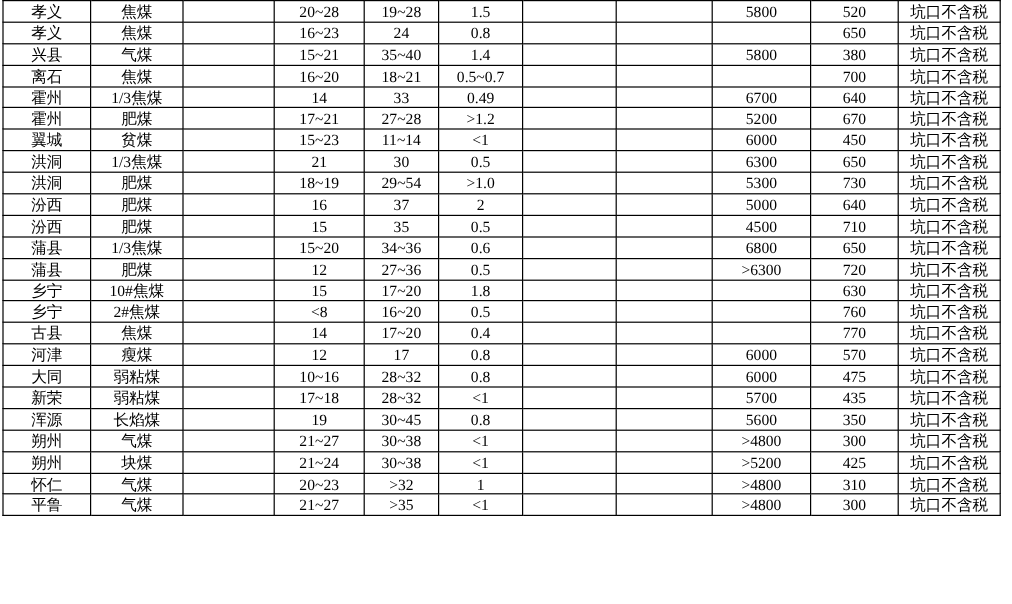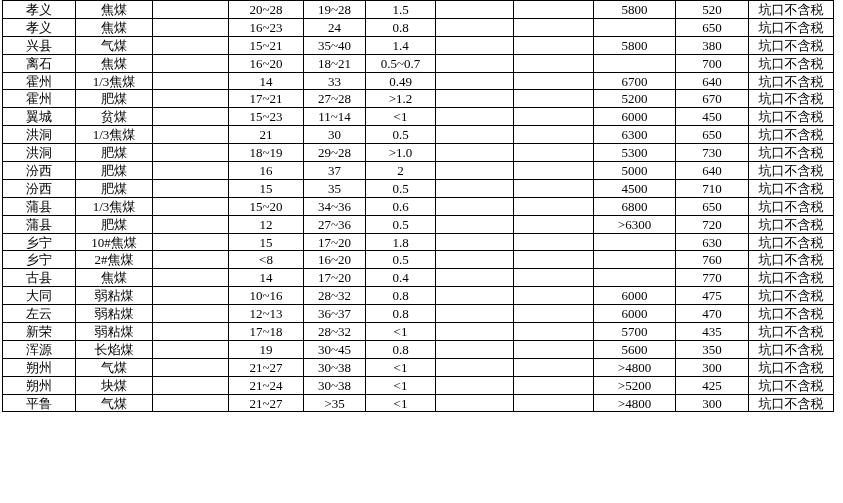--- a/index.html
+++ b/index.html
@@ -157,21 +157,21 @@
           <td></td>
           <td>6300</td>
           <td>650</td>
           <td>坑口不含税</td>
         </tr>
         <tr>
           <td>洪洞</td>
           <td>肥煤</td>
           <td></td>
           <td>18~19</td>
-          <td>29~28</td>
+          <td>29~54</td>
           <td>&gt;1.0</td>
           <td></td>
           <td></td>
           <td>5300</td>
           <td>730</td>
           <td>坑口不含税</td>
         </tr>
         <tr>
           <td>汾西</td>
           <td>肥煤</td>
@@ -257,46 +257,46 @@
           <td>14</td>
           <td>17~20</td>
           <td>0.4</td>
           <td></td>
           <td></td>
           <td></td>
           <td>770</td>
           <td>坑口不含税</td>
         </tr>
         <tr>
+          <td>河津</td>
+          <td>瘦煤</td>
+          <td></td>
+          <td>12</td>
+          <td>17</td>
+          <td>0.8</td>
+          <td></td>
+          <td></td>
+          <td>6000</td>
+          <td>570</td>
+          <td>坑口不含税</td>
+        </tr>
+        <tr>
           <td>大同</td>
           <td>弱粘煤</td>
           <td></td>
           <td>10~16</td>
           <td>28~32</td>
           <td>0.8</td>
           <td></td>
           <td></td>
           <td>6000</td>
           <td>475</td>
           <td>坑口不含税</td>
         </tr>
         <tr>
-          <td>左云</td>
-          <td>弱粘煤</td>
-          <td></td>
-          <td>12~13</td>
-          <td>36~37</td>
-          <td>0.8</td>
-          <td></td>
-          <td></td>
-          <td>6000</td>
-          <td>470</td>
-          <td>坑口不含税</td>
-        </tr>
-        <tr>
           <td>新荣</td>
           <td>弱粘煤</td>
           <td></td>
           <td>17~18</td>
           <td>28~32</td>
           <td>&lt;1</td>
           <td></td>
           <td></td>
           <td>5700</td>
           <td>435</td>
@@ -332,20 +332,33 @@
           <td>朔州</td>
           <td>块煤</td>
           <td></td>
           <td>21~24</td>
           <td>30~38</td>
           <td>&lt;1</td>
           <td></td>
           <td></td>
           <td>&gt;5200</td>
           <td>425</td>
+          <td>坑口不含税</td>
+        </tr>
+        <tr>
+          <td>怀仁</td>
+          <td>气煤</td>
+          <td></td>
+          <td>20~23</td>
+          <td>&gt;32</td>
+          <td>1</td>
+          <td></td>
+          <td></td>
+          <td>&gt;4800</td>
+          <td>310</td>
           <td>坑口不含税</td>
         </tr>
         <tr>
           <td>平鲁</td>
           <td>气煤</td>
           <td></td>
           <td>21~27</td>
           <td>&gt;35</td>
           <td>&lt;1</td>
           <td></td>

